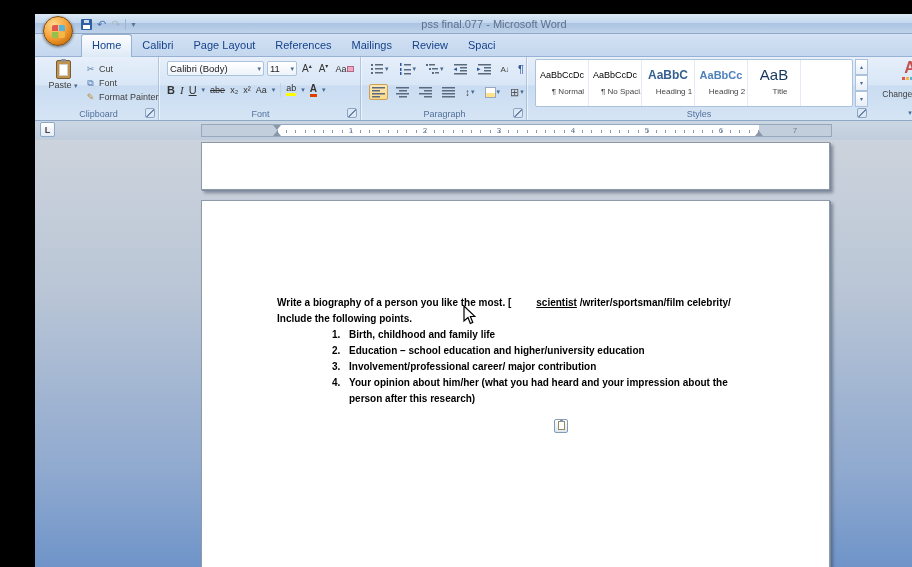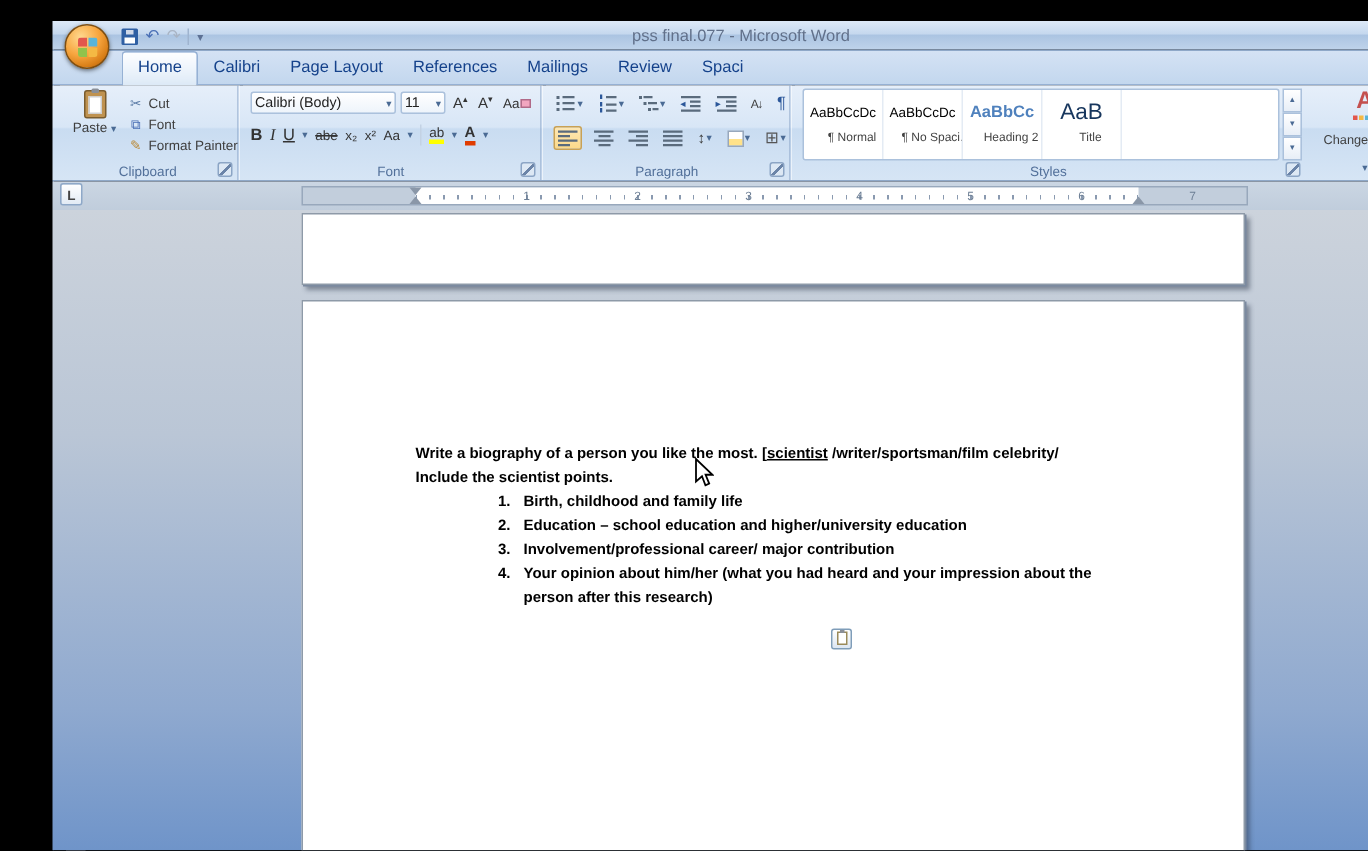--- a/index.html
+++ b/index.html
@@ -153,21 +153,21 @@
   .doc-area { position:absolute; left:0; top:126px; width:100%; height:427px; overflow:hidden;
     background:linear-gradient(180deg,#ccd3dc 0%, #bac6d6 35%, #8fa9cf 78%, #6f94c9 100%); }
   .page { position:absolute; left:166px; width:629px; background:#fff; border:1px solid #8e9aa8;
     box-shadow:1px 1px 0 #7b8aa0, 3px 3px 3px rgba(40,50,70,.45); }
   .page1 { top:2px; height:48px; }
   .page2 { top:60px; height:400px; }
   .content { position:absolute; left:75px; top:94px; width:482px; font-size:10px; font-weight:bold;
     color:#000; line-height:16px; }
   .doc-title { width:380px; text-align:center; }
   .doc-line { white-space:nowrap; }
-  .u { text-decoration:underline; }
+  .u { text-decoration:underline;margin-left:25px; }
   .li { display:flex; margin-left:55px; }
   .li .num { width:17px; flex:none; }
   .li .litxt { width:410px; }
   .paste-opt { position:absolute; left:277px; top:124px; width:14px; height:14px;
     border:1px solid #7f9db9; border-radius:2px; background:linear-gradient(#ffffff,#dce6f2); }
   .po-clip { width:7px; height:9px; background:#fff; border:1px solid #9a8a5a; margin:1px auto 0; position:relative; }
   .po-clip::after { content:""; position:absolute; left:1px; top:-2px; width:3px; height:2px; background:#8a8f98; }
 
   .cursor { position:absolute; left:463px; top:305px; z-index:99; }
 </style>
@@ -318,20 +318,24 @@
 
       <div class="group" style="left:494px;width:424px;border-right:none;">
         <div class="gallery">
           <div class="style-cell st0">
             <span class="prev">AaBbCcDc</span>
             <span class="slabel">¶ Normal</span>
           </div>
           <div class="style-cell st1">
             <span class="prev">AaBbCcDc</span>
             <span class="slabel">¶ No Spaci...</span>
+          </div>
+          <div class="style-cell st2">
+            <span class="prev">AaBbC</span>
+            <span class="slabel">Heading 1</span>
           </div>
           <div class="style-cell st3">
             <span class="prev">AaBbCc</span>
             <span class="slabel">Heading 2</span>
           </div>
           <div class="style-cell st4">
             <span class="prev">AaB</span>
             <span class="slabel">Title</span>
           </div>
         </div>
@@ -374,21 +378,21 @@
       <span class="v-num" style="top:189px;">1</span>
       <span class="v-num" style="top:275px;">2</span>
       <span class="v-num" style="top:361px;">3</span>
     </div>
 
     <div class="doc-area">
       <div class="page page1"></div>
       <div class="page page2">
         <div class="content">
           <div class="doc-line"><span>Write a biography of a person you like the most. [</span><span class="u">scientist</span><span> /writer/sportsman/film celebrity/</span></div>
-          <div class="doc-line">Include the scientist points.</div>
+          <div class="doc-line">Include the following points.</div>
           <div class="li">
             <span class="num">1.</span>
             <span class="litxt">Birth, childhood and family life</span>
           </div>
           <div class="li">
             <span class="num">2.</span>
             <span class="litxt">Education – school education and higher/university education</span>
           </div>
           <div class="li">
             <span class="num">3.</span>

